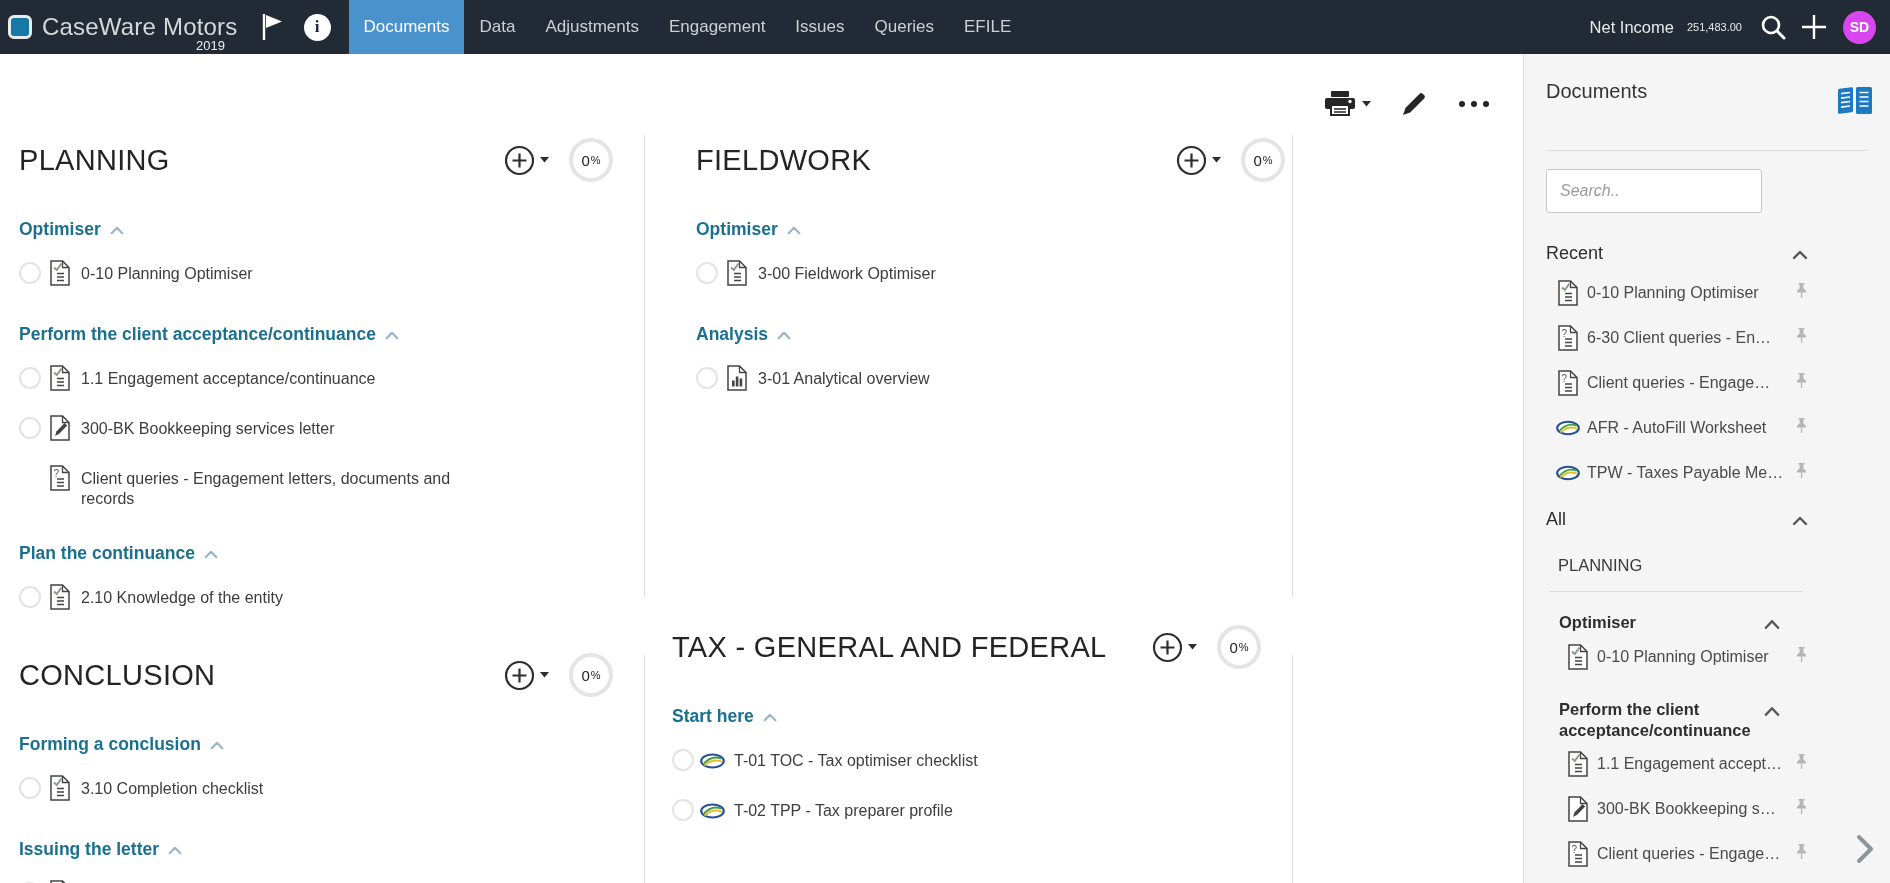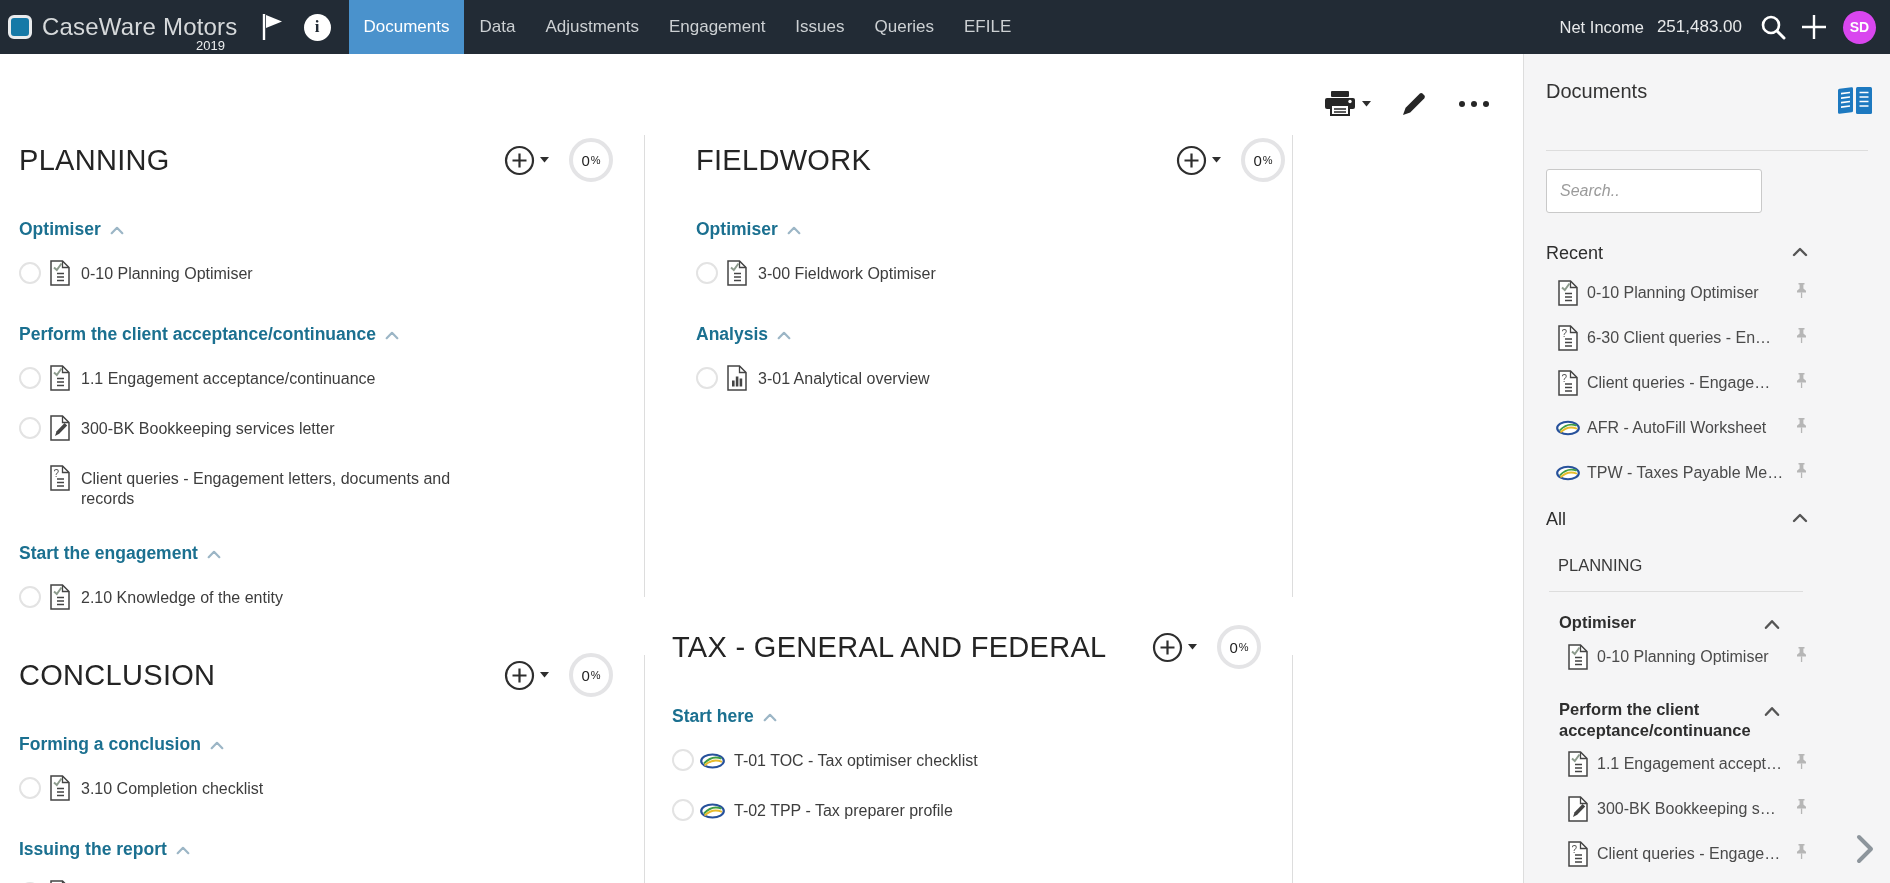--- a/index.html
+++ b/index.html
@@ -16,21 +16,21 @@
   .brand-year{position:absolute;left:196px;bottom:1px;font-size:13px;color:#eceeef}
   .nav-icon-btn{display:flex;align-items:center;justify-content:center;align-self:center}
   .flag-btn{margin-left:20px;width:28px}
   .info-btn{margin-left:18px;width:27px;height:27px;border-radius:50%;background:#fff;
     color:#222b35;font-weight:bold;font-size:17px;font-family:"Liberation Serif",serif}
   .tabs{display:flex;margin-left:18px}
   .tab{display:flex;align-items:center;padding:0 15px;font-size:17px;color:#ccd0d3;white-space:nowrap}
   .tab.active{background:#4a92cc;color:#fff}
   .nav-right{margin-left:auto;display:flex;align-items:center;padding-right:14px}
   .net-label{color:#e7e9ea;font-size:16.5px}
-  .net-value{color:#e7e9ea;font-size:17px;margin-left:13px}
+  .net-value{color:#e7e9ea;font-size:11px;margin-left:13px}
   .nav-search{margin-left:18px}
   .nav-plus{margin-left:12px}
   .avatar{width:33px;height:33px;border-radius:50%;background:#d946ef;color:#fff;font-size:14px;
     font-weight:bold;display:flex;align-items:center;justify-content:center;margin-left:14px;cursor:pointer}
 
   
   .main{position:absolute;top:54px;left:0;width:1523px;height:829px;background:#fff;overflow:hidden}
   .toolbar{position:absolute;top:36px;right:32px;display:flex;align-items:center;gap:30px}
   .toolbar button{display:flex;align-items:center;gap:5px}
   .vdiv{position:absolute;width:1px;background:#ddd}
@@ -63,21 +63,21 @@
 
   
   .sidebar{position:absolute;top:54px;right:0;width:367px;height:829px;background:#f5f5f6;
     border-left:1px solid #ddd;overflow:hidden}
   .sb-head{display:flex;align-items:flex-start;padding:26px 14px 0 22px}
   .sb-title{font-size:20px;color:#333;flex:1}
   .sb-divider{height:1px;background:#ddd;margin:26px 22px 0 22px}
   .sb-search{margin:18px 0 0 22px;width:216px;height:44px;background:#fff;border:1px solid #c9c9c9;
     border-radius:3px;padding:0 13px;font-size:16px;color:#555;font-family:inherit}
   .sb-search::placeholder{color:#9b9b9b;font-style:italic}
-  .sb-sec-head{display:flex;align-items:flex-start;margin:30px 0 0 22px;width:262px}
+  .sb-sec-head{display:flex;align-items:flex-end;margin:30px 0 0 22px;width:262px}
   .sb-sec-head.all-head{margin-top:14px}
   .sb-sec-label{font-size:18px;color:#2e2e2e;flex:1}
   .sb-item{display:flex;align-items:center;margin-left:32px;width:252px;height:45px;cursor:pointer}
   .sb-item .icn{flex:none;width:24px;display:flex;justify-content:center}
   .sb-item .lbl{flex:1;margin-left:7px;font-size:16px;color:#4a4a4a;white-space:nowrap;overflow:hidden}
   .sb-item.indent{margin-left:42px;width:242px}
   .sb-subhead{margin:26px 0 0 34px;font-size:16.5px;color:#3a3a3a}
   .sb-divider2{height:1px;background:#ddd;margin:16px 87px 0 25px}
   .sb-group-head{display:flex;align-items:flex-start;margin:20px 0 0 35px;width:249px;cursor:pointer}
   .sb-group-label{flex:1;font-size:16.5px;font-weight:bold;color:#2e2e2e;line-height:21px;max-width:205px}
@@ -232,21 +232,21 @@
             <svg width="20" height="26" viewBox="0 0 20 26">
               <path d="M1 1 H12.5 L19 7.5 V25 H1 Z" fill="#fff" stroke="#444" stroke-width="1.5"></path>
               <path d="M12.5 1 V7.5 H19" fill="none" stroke="#444" stroke-width="1.3"></path>
               <text x="3.5" y="11.5" font-size="10" fill="#555" font-family="Liberation Sans,sans-serif">?</text>
               <path d="M7 14 H14 M7 17.5 H14 M7 21 H14" stroke="#444" stroke-width="1.6"></path>
             </svg>
           </span>
           <span class="label">Client queries - Engagement letters, documents and records</span>
         </div>
         <div class="group-header">
-          <span class="gh-label">Start the engagement</span>
+          <span class="gh-label">Plan the continuance</span>
           <span><svg width="14" height="9" viewBox="0 0 14 9">
               <polyline points="1.68,7.2 7,1.8 12.32,7.2" fill="none" stroke="#9cb6c6" stroke-width="2.2" stroke-linecap="round" stroke-linejoin="round"></polyline>
             </svg></span>
         </div>
         <div class="doc-item">
           <span class="signoff"></span>
           <span class="icon-wrap checklist-doc">
             <svg width="20" height="26" viewBox="0 0 20 26">
               <path d="M1 1 H12.5 L19 7.5 V25 H1 Z" fill="#fff" stroke="#444" stroke-width="1.5"></path>
               <path d="M12.5 1 V7.5 H19" fill="none" stroke="#444" stroke-width="1.3"></path>
@@ -345,21 +345,21 @@
             <svg width="20" height="26" viewBox="0 0 20 26">
               <path d="M1 1 H12.5 L19 7.5 V25 H1 Z" fill="#fff" stroke="#444" stroke-width="1.5"></path>
               <path d="M12.5 1 V7.5 H19" fill="none" stroke="#444" stroke-width="1.3"></path>
               <path d="M4 7.5 L6.8 10 L11.5 3.5" fill="none" stroke="#8d9b8d" stroke-width="2"></path>
               <path d="M7 13.5 H14 M7 17 H14 M7 20.5 H14" stroke="#444" stroke-width="1.6"></path>
             </svg>
           </span>
           <span class="label">3.10 Completion checklist</span>
         </div>
         <div class="group-header">
-          <span class="gh-label">Issuing the report</span>
+          <span class="gh-label">Issuing the letter</span>
           <span><svg width="14" height="9" viewBox="0 0 14 9">
               <polyline points="1.68,7.2 7,1.8 12.32,7.2" fill="none" stroke="#9cb6c6" stroke-width="2.2" stroke-linecap="round" stroke-linejoin="round"></polyline>
             </svg></span>
         </div>
         <div class="doc-item">
           <span class="signoff"></span>
           <span class="icon-wrap checklist-doc">
             <svg width="20" height="26" viewBox="0 0 20 26">
               <path d="M1 1 H12.5 L19 7.5 V25 H1 Z" fill="#fff" stroke="#444" stroke-width="1.5"></path>
               <path d="M12.5 1 V7.5 H19" fill="none" stroke="#444" stroke-width="1.3"></path>

